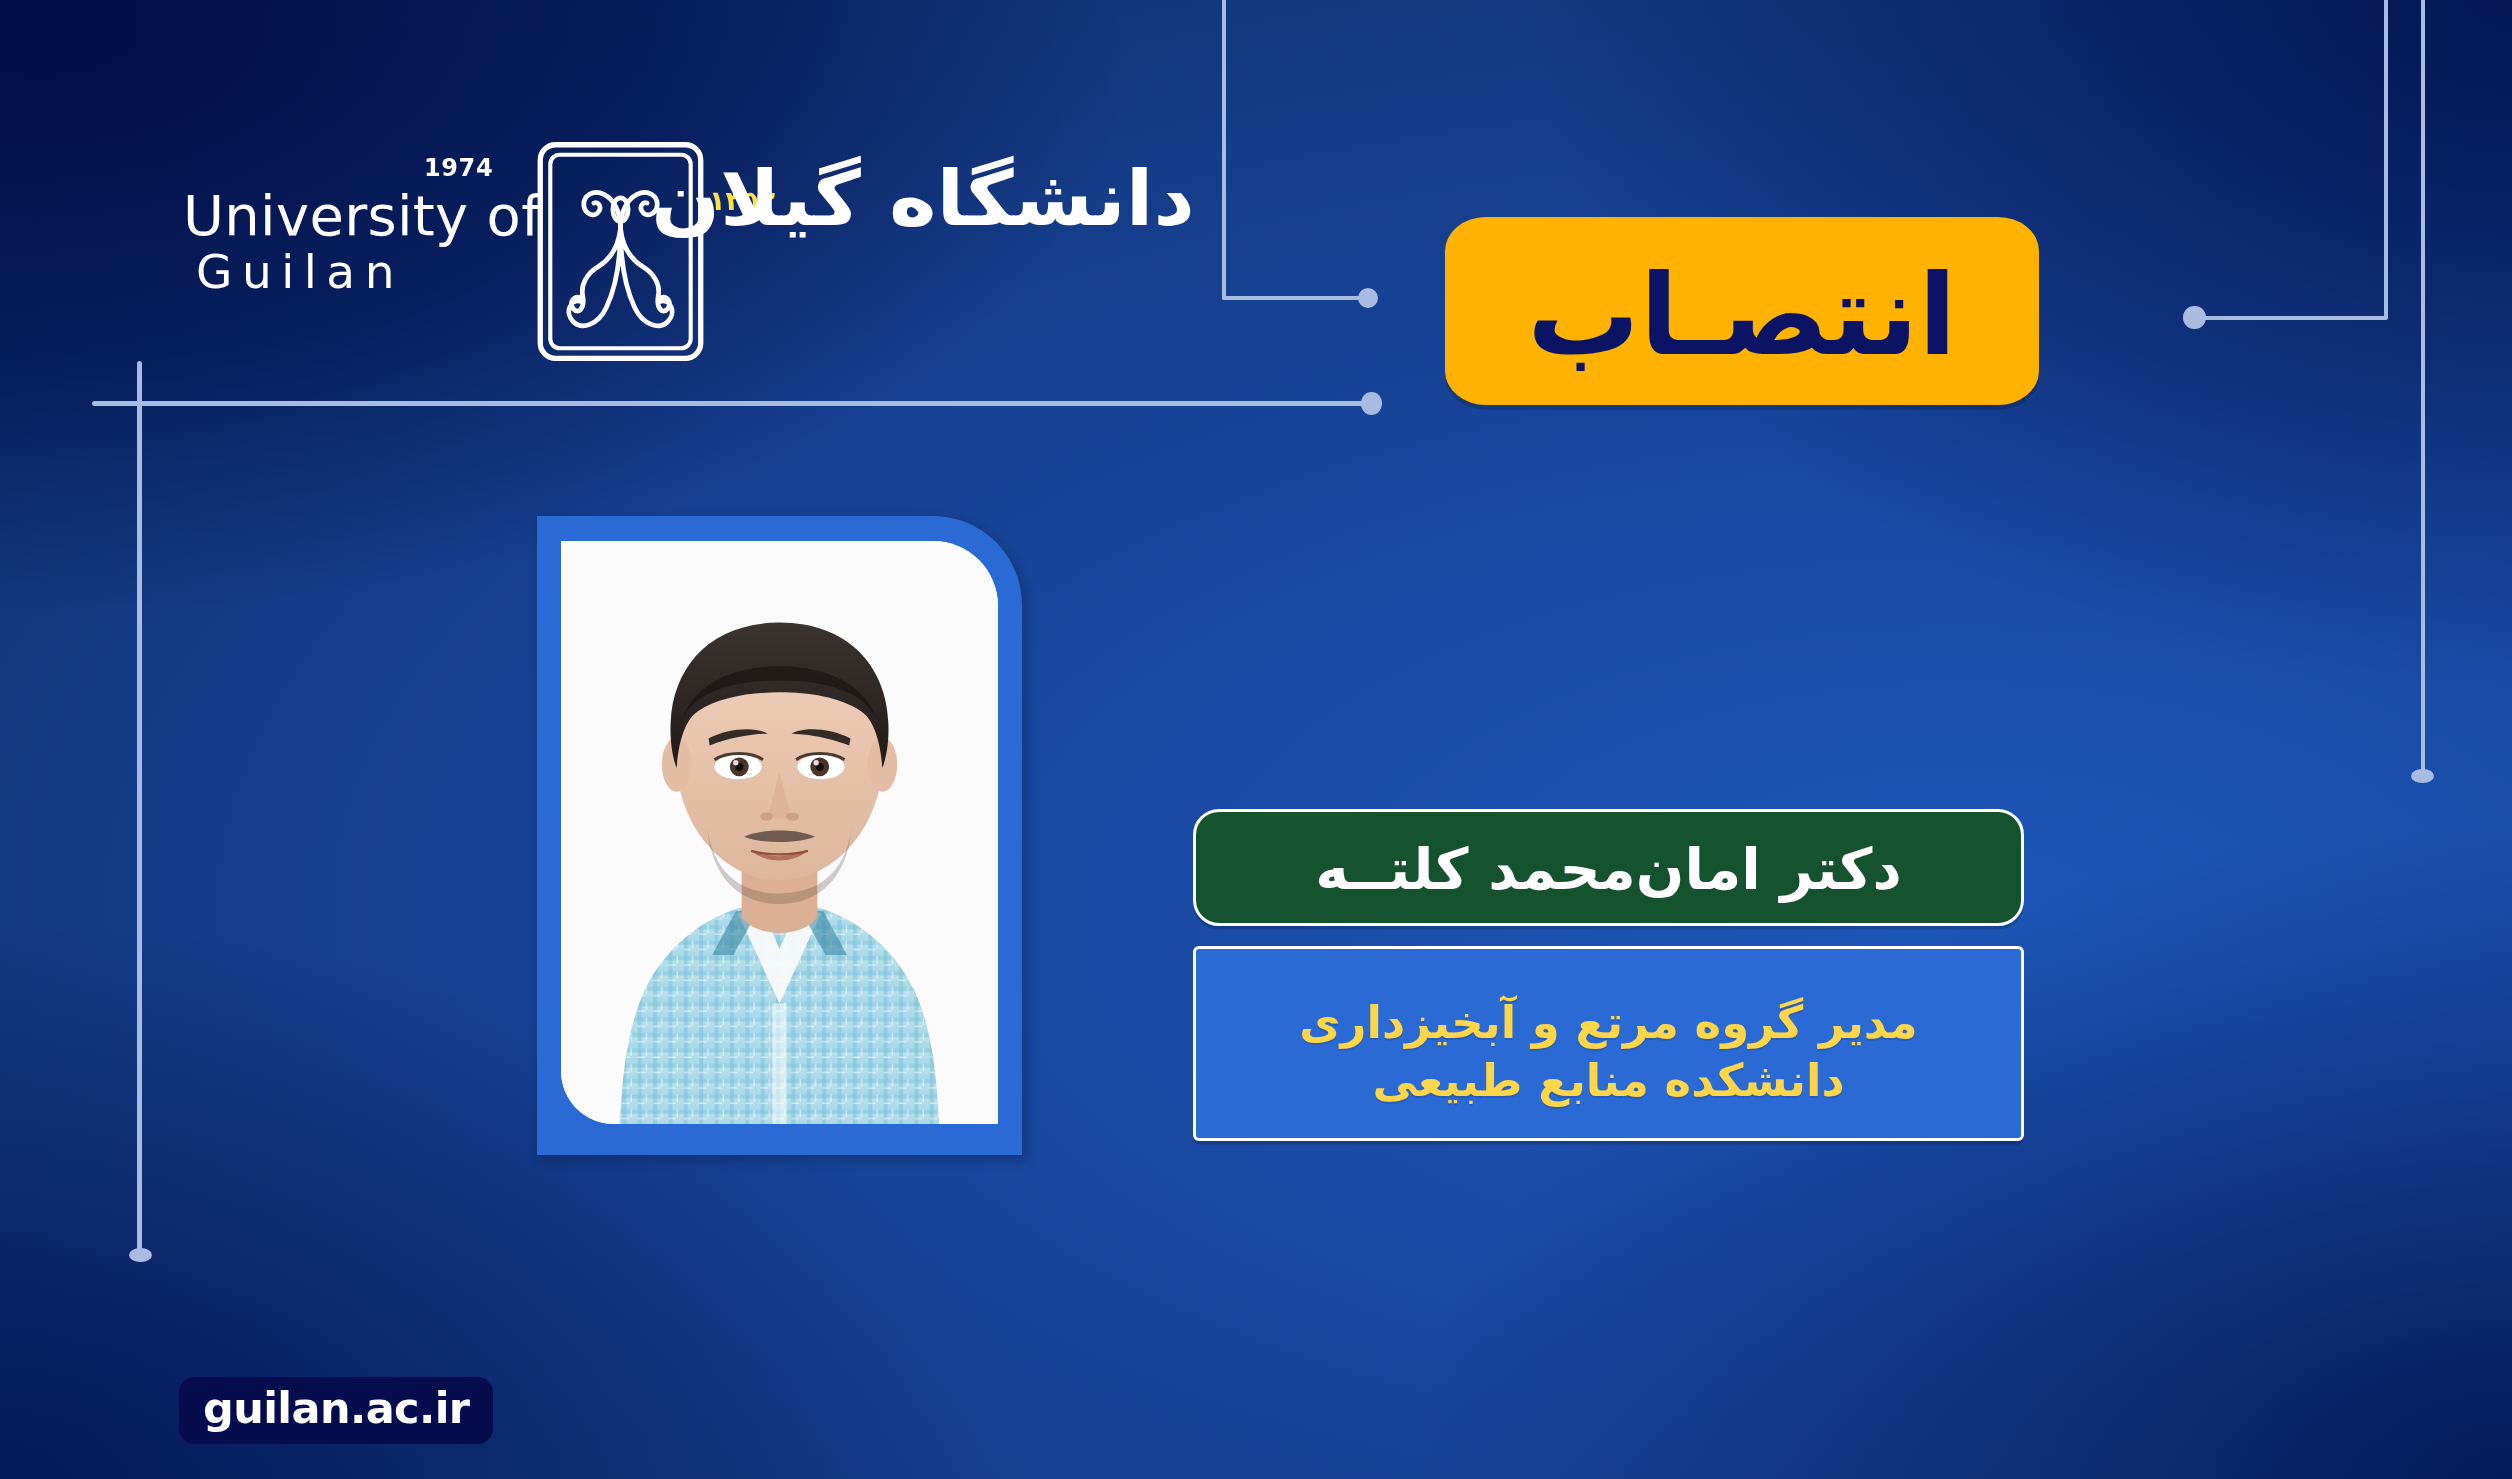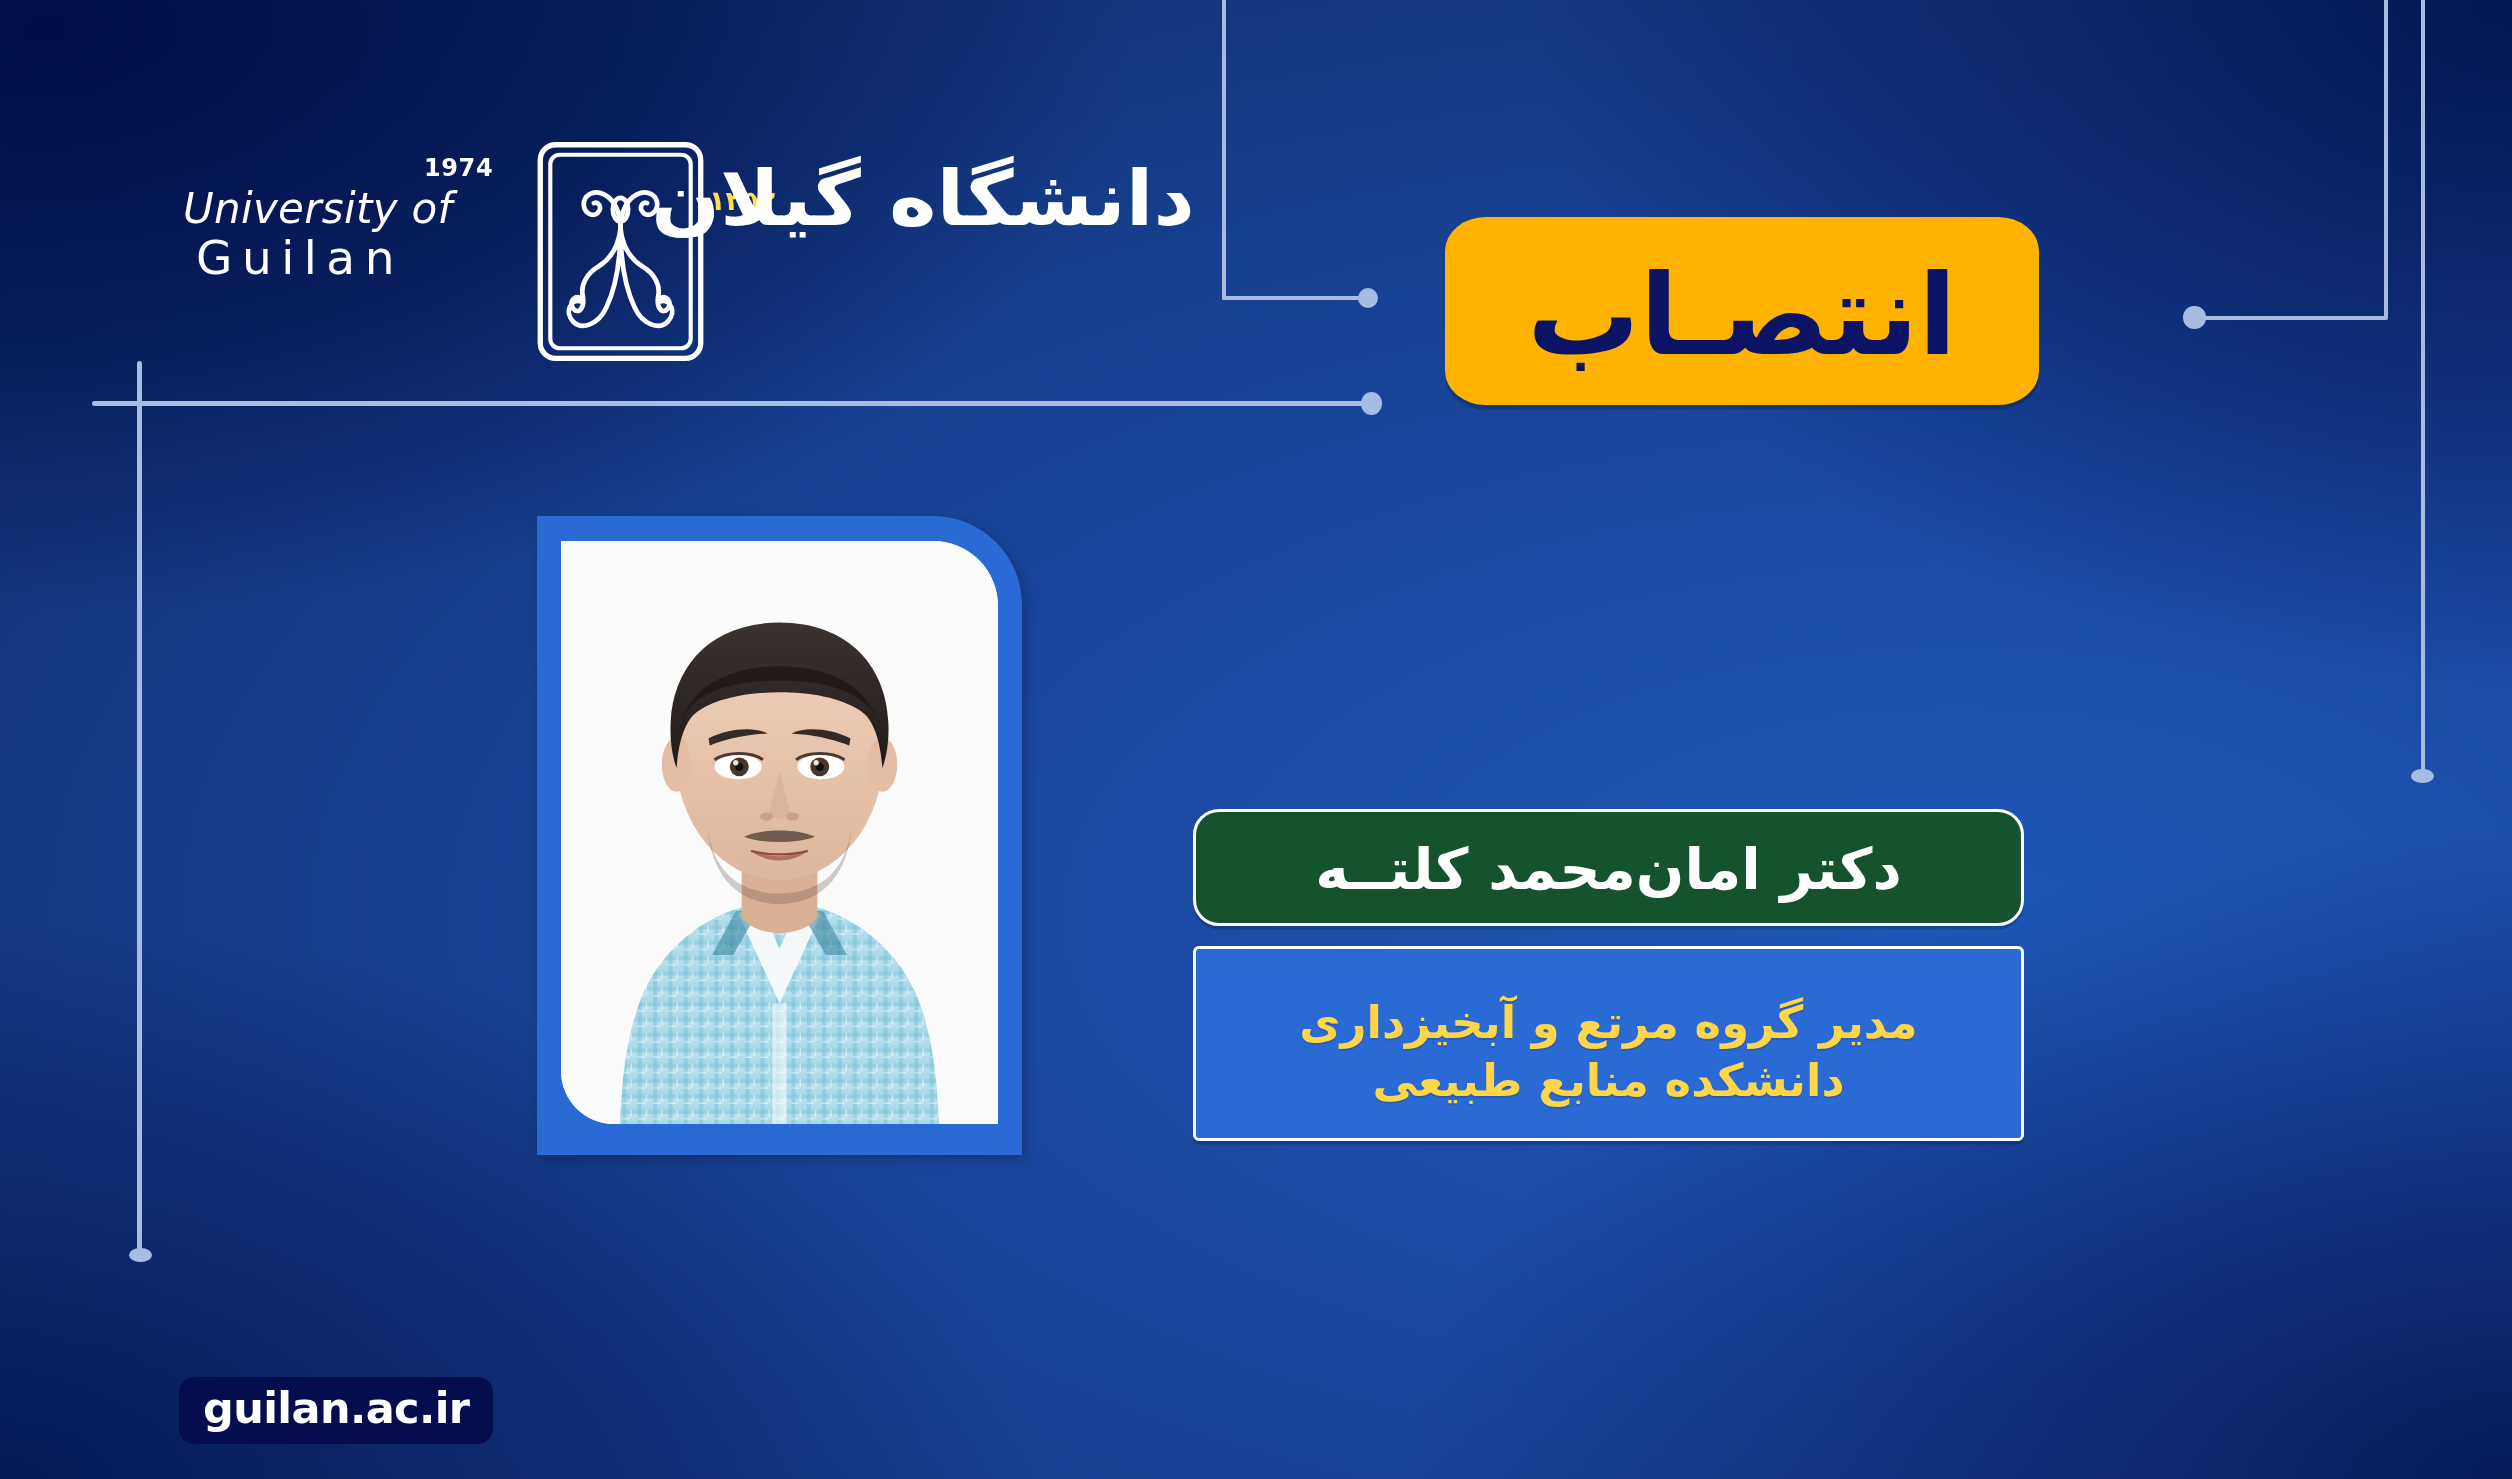--- a/index.html
+++ b/index.html
@@ -78,26 +78,25 @@
     direction:ltr;
   }
   .logo-en{
     position:absolute;
     left:6px; top:52px;
     color:#ffffff;
     text-align:left;
     line-height:1;
   }
   .logo-en .l-univ{
-    font-size:42px;
+    font-size:56px;
     font-weight:400;
     letter-spacing:0.3px;
     display:block;
     font-family:"DejaVu Sans","Liberation Sans",sans-serif;
-    font-style:italic;
   }
   .logo-en .l-guilan{
     font-size:47px;
     font-weight:400;
     letter-spacing:9.5px;
     display:block;
     margin-top:4px;
     padding-left:13px;
   }
   .logo-year-en{

